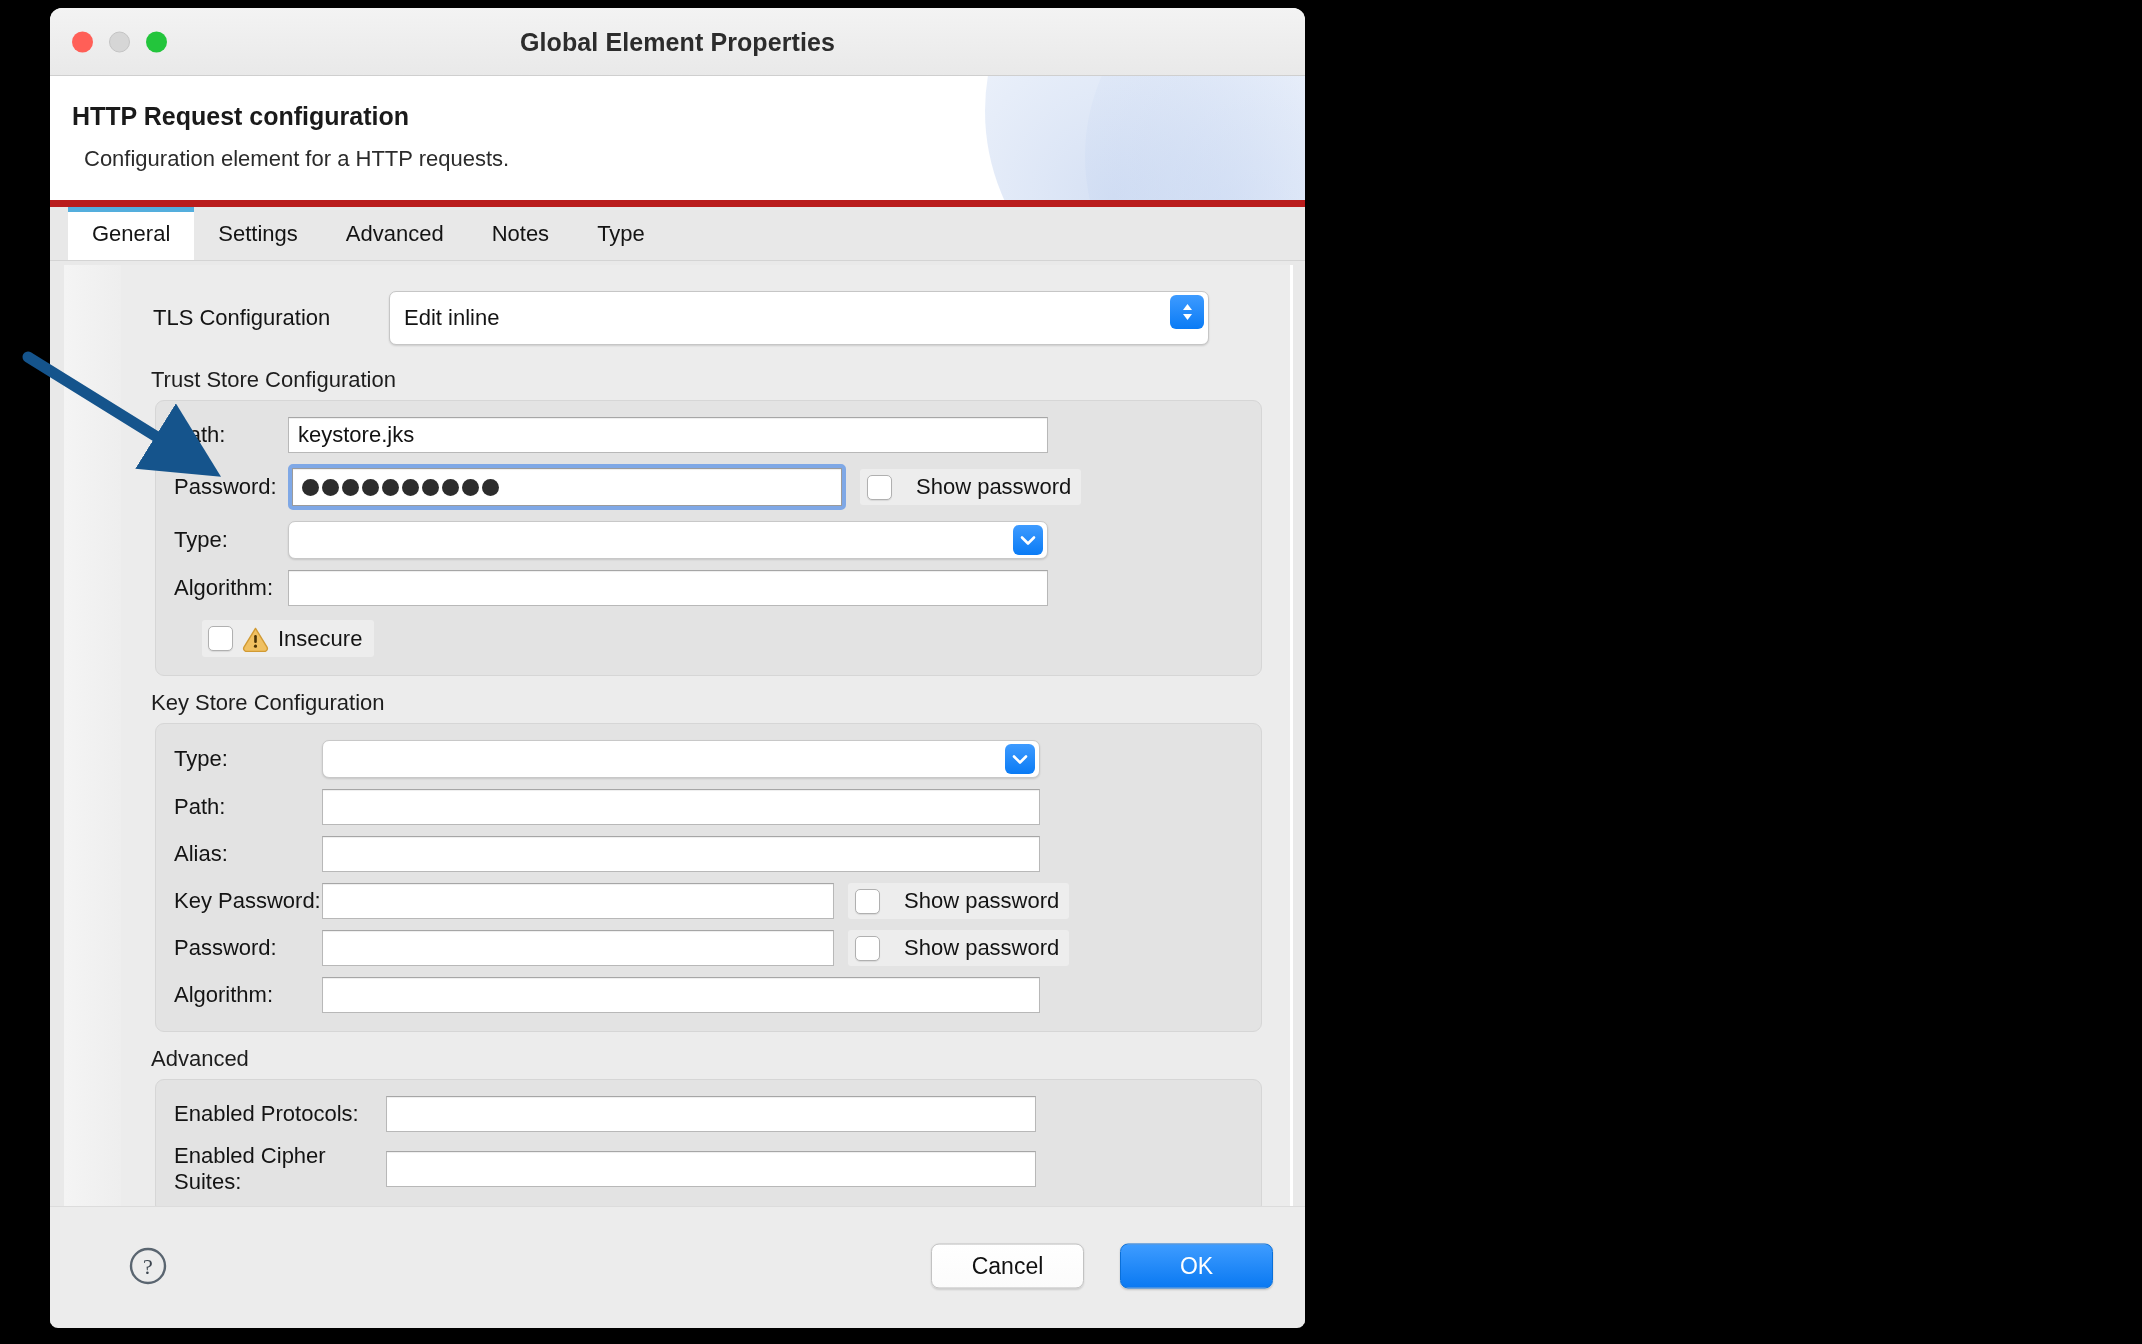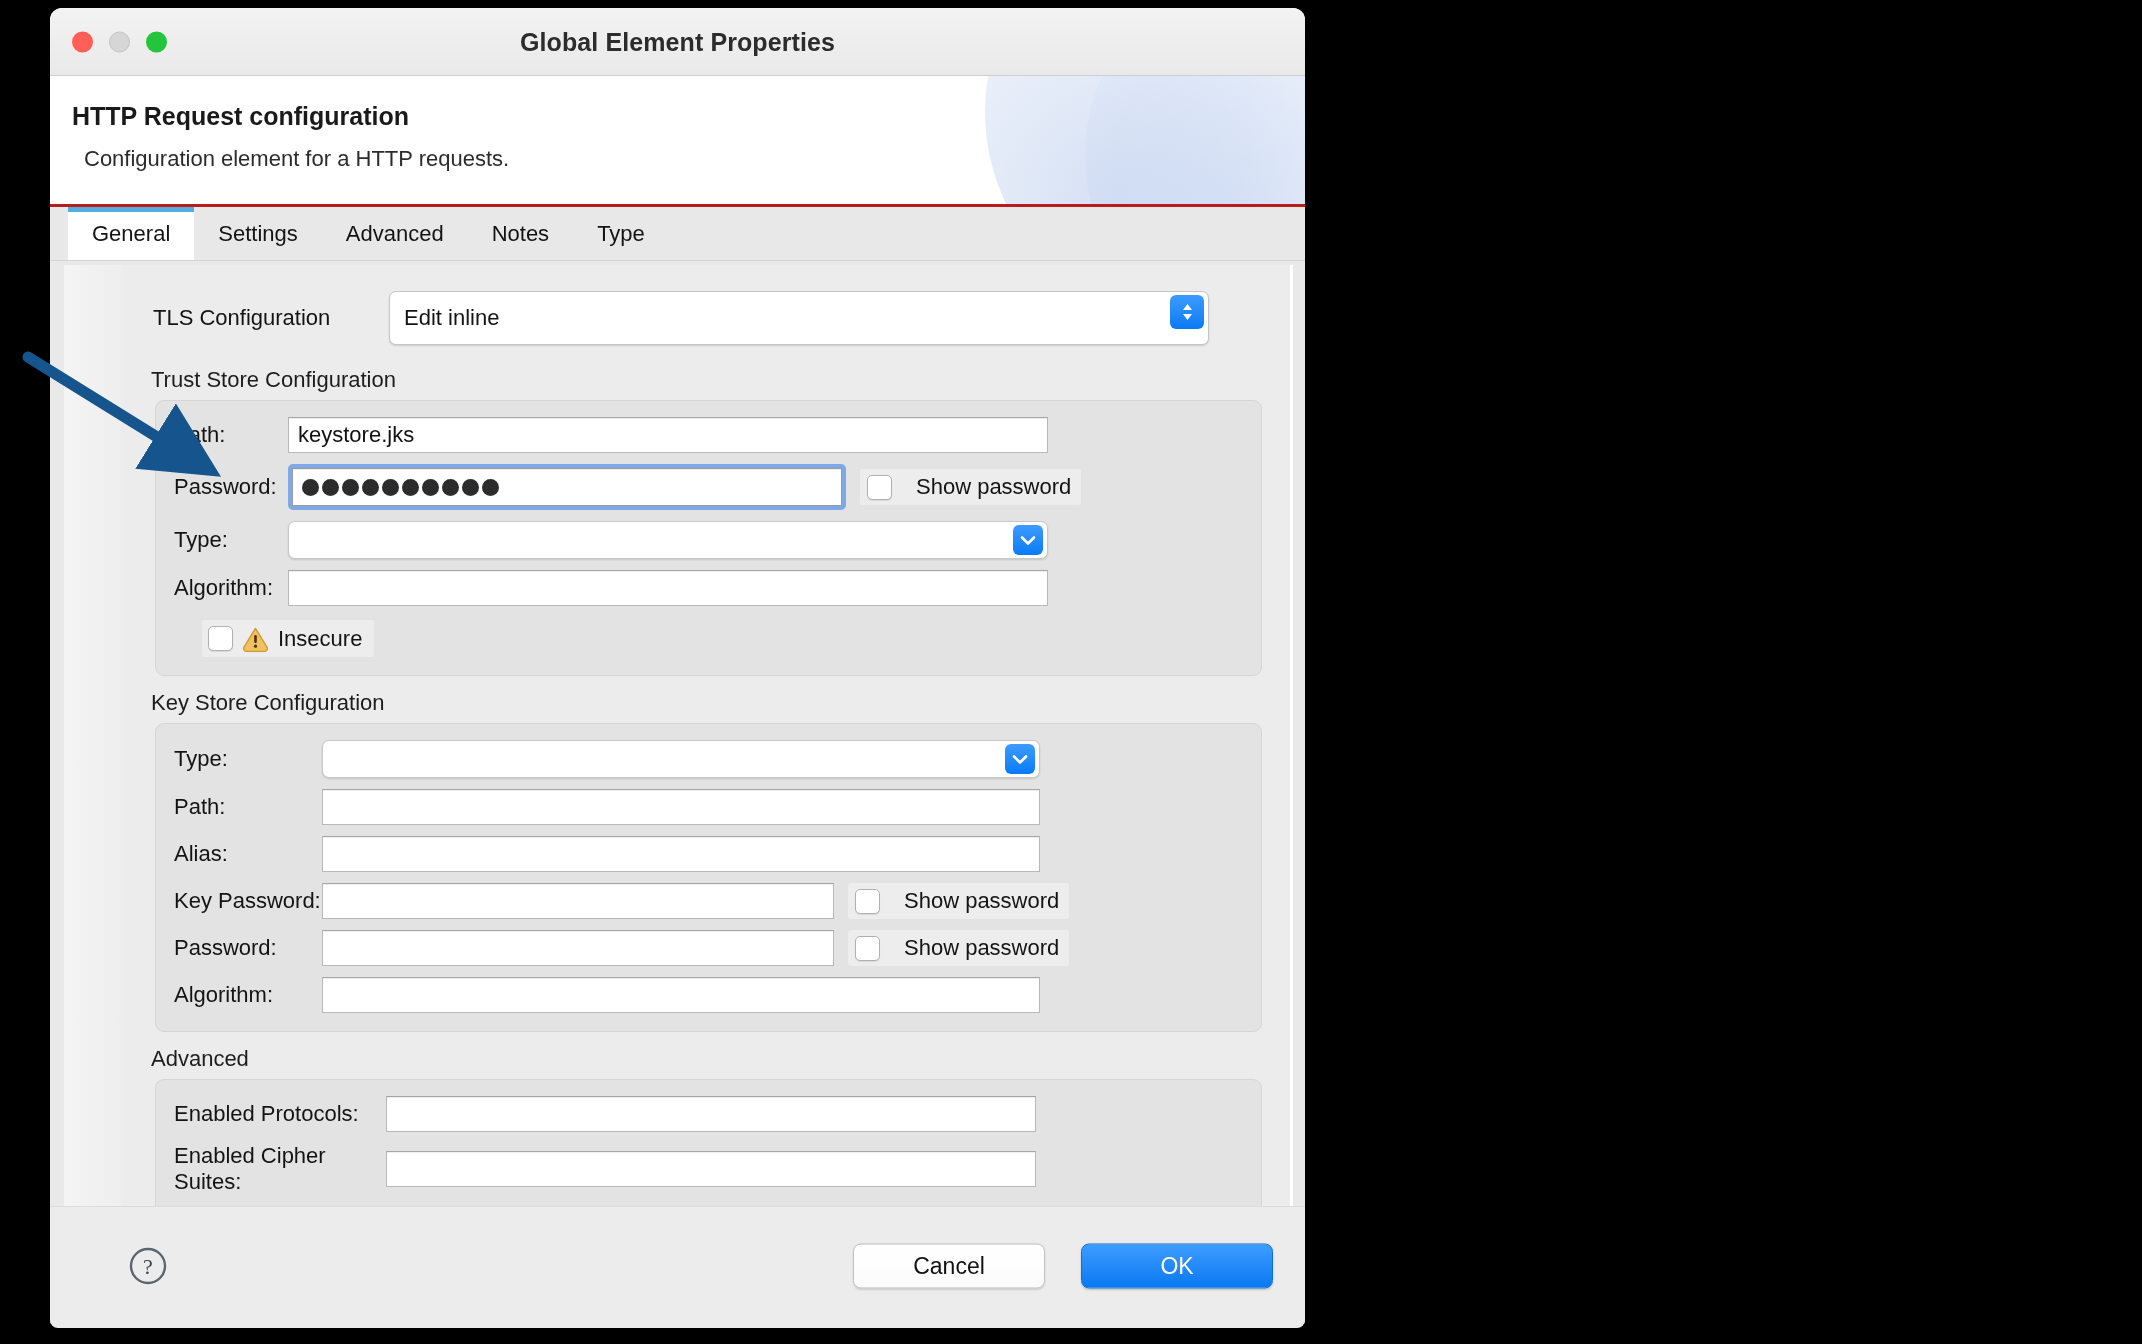--- a/index.html
+++ b/index.html
@@ -60,21 +60,21 @@
     font-weight: bold;
     color: #2c2c2c;
     letter-spacing: .1px;
   }
 
   
   .banner {
     position: relative;
     height: 131px;
     background: #ffffff;
-    border-bottom: 3px solid #b91c1c;
+    border-bottom: 7px solid #b91c1c;
     overflow: hidden;
   }
   .banner-deco {
     position: absolute;
     right: -110px;
     top: -180px;
     width: 430px;
     height: 430px;
     border-radius: 50%;
     background: radial-gradient(circle at 30% 70%, rgba(180,200,235,0.55), rgba(205,220,245,0.30) 55%, rgba(255,255,255,0) 72%);
@@ -343,21 +343,21 @@
     cursor: pointer;
   }
   .btn-row {
     position: absolute;
     right: 32px; top: 50%;
     transform: translateY(-50%);
     display: flex;
     gap: 36px;
   }
   .btn {
-    width: 192px;
+    width: 153px;
     height: 45px;
     border-radius: 8px;
     font-size: 23px;
     display: flex;
     align-items: center;
     justify-content: center;
     cursor: pointer;
     border: 1px solid #c2c2c2;
   }
   .btn.cancel {

